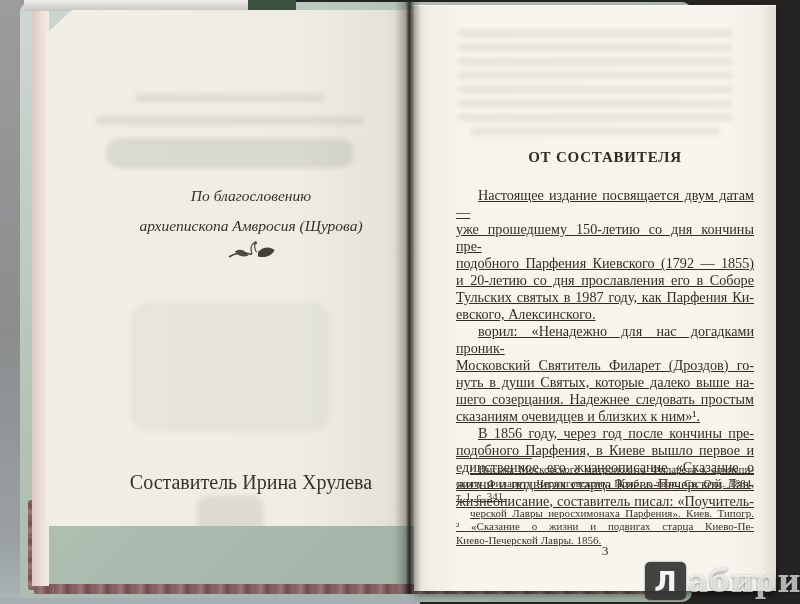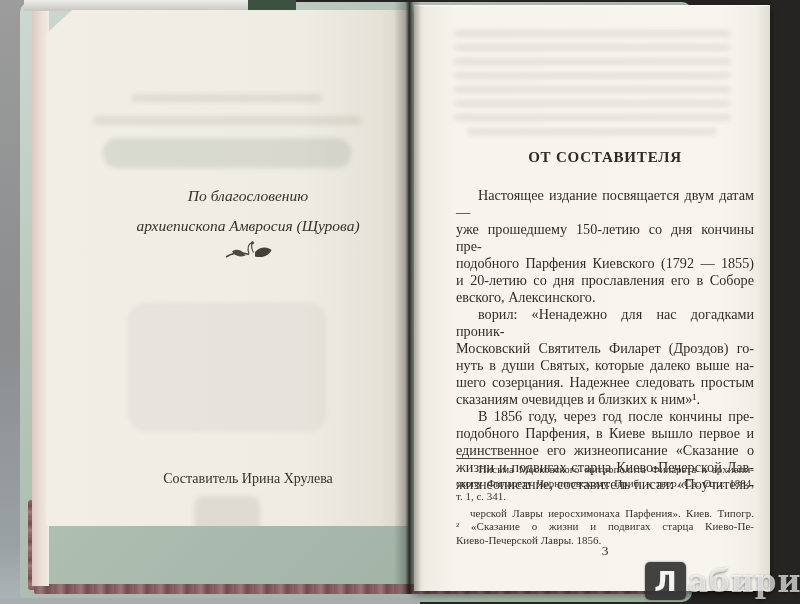--- a/index.html
+++ b/index.html
@@ -18,46 +18,46 @@
   .cover-green{position:absolute;left:20px;top:2px;width:672px;height:600px;border-radius:10px;
     background:linear-gradient(135deg,#cdd8d2,#b2c2b5 35%,#a3b6a9 70%,#9db19e);}
   .maroon-bottom{position:absolute;left:34px;top:584px;width:622px;height:10px;border-radius:2px;opacity:.92;
     background:repeating-linear-gradient(90deg,#7c4f55 0px,#9b7276 7px,#6d4147 13px,#8d5f64 20px);}
   .maroon-left{position:absolute;left:28px;top:500px;width:10px;height:90px;border-radius:3px;opacity:.9;
     background:repeating-linear-gradient(0deg,#7c4f55 0px,#9b7276 6px,#6d4147 12px,#8d5f64 18px);}
   .page-edge-pink{position:absolute;left:32px;top:8px;width:17px;height:578px;
     background:linear-gradient(to right,#dcc8c3,#ecdfd6 55%,#f2ebe2);}
 
   
-  .page{position:absolute;color:#332c25;}
+  .page{position:absolute;color:#332c25;padding-left:6px;}
   .page-left{left:46px;top:10px;width:362px;height:516px;
     background:linear-gradient(to right,#f1eee6 0%,#efece4 70%,#e6e2d8 92%,#d9d4c9 100%);
     clip-path:polygon(26px 0,100% 0,100% 100%,0 100%,0 24px);}
   .page-right{left:414px;top:5px;width:356px;height:585px;border-top:1px solid #fbfaf5;
     background:linear-gradient(to right,#d9d4c9 0%,#eeebe2 3%,#f6f4ed 12%,#f7f5ee 86%,#f0eee6 96%,#e1ddd3 100%);
     box-shadow:0 4px 7px rgba(0,0,0,.45);}
   .gutter-shadow{position:absolute;left:394px;top:2px;width:27px;height:592px;z-index:6;
     background:linear-gradient(to right,rgba(40,36,32,0) 0%,rgba(40,36,32,.30) 42%,rgba(22,20,18,.85) 57%,rgba(40,36,32,.30) 72%,rgba(40,36,32,0) 100%);}
 
   
   .ghost{position:absolute;left:0;right:0;margin:0 auto;background:rgba(130,128,112,.16);
     filter:blur(2.5px);border-radius:4px;}
   .ghost.greenish{background:rgba(110,130,110,.18);}
 
   
   .blessing{position:absolute;left:42px;right:0;top:171px;text-align:center;font-style:italic;
     font-size:15.5px;line-height:30px;color:#373129;}
   .ornament-wrap{position:absolute;left:42px;right:0;top:230px;text-align:center;opacity:.88;}
-  .compiler{position:absolute;left:42px;right:0;top:461px;text-align:center;font-size:14px;color:#373129;}
+  .compiler{position:absolute;left:42px;right:0;top:461px;text-align:center;font-size:20px;color:#373129;}
 
   
   .rp-col{left:42px;width:298px;position:absolute;}
   .heading{top:143px;text-align:center;font-size:15px;font-weight:bold;letter-spacing:.8px;color:#302a23;}
   .body-block{top:181px;font-size:14.2px;line-height:17px;}
-  .jline{text-align:justify;text-align-last:justify;}
+  .jline{text-align:justify;text-align-last:justify;text-decoration:underline;}
   .para .jline:first-child{text-indent:22px;}
   .para .jline:last-child{text-align-last:left;}
   .para.cont .jline:last-child{text-align-last:justify;}
   .fn-rule{top:452px;width:76px;border-top:1px solid #4c443b;}
   .fn-block{top:457px;font-size:11px;line-height:13.6px;color:#3a332b;}
   .fn{margin-bottom:3px;}
   .fn .jline:first-child{text-indent:14px;}
   .fn .jline:last-child{text-align-last:left;}
   .page-num{top:537px;text-align:center;font-size:13.5px;color:#332c25;}
 
@@ -122,20 +122,21 @@
     <div class="ghost" style="top:122px;width:250px;height:7px;"></div>
 
     <div class="rp-col heading">ОТ СОСТАВИТЕЛЯ</div>
 
     <div class="rp-col body-block">
       <div class="para">
           <div class="jline">Настоящее издание посвящается двум датам —</div>
           <div class="jline">уже прошедшему 150-летию со дня кончины пре-</div>
           <div class="jline">подобного Парфения Киевского (1792 — 1855)</div>
           <div class="jline">и 20-летию со дня прославления его в Соборе</div>
+          <div class="jline">Тульских святых в 1987 году, как Парфения Ки-</div>
           <div class="jline">евского, Алексинского.</div>
         </div>
       <div class="para">
           <div class="jline">ворил: «Ненадежно для нас догадками проник-</div>
           <div class="jline">Московский Святитель Филарет (Дроздов) го-</div>
           <div class="jline">нуть в души Святых, которые далеко выше на-</div>
           <div class="jline">шего созерцания. Надежнее следовать простым</div>
           <div class="jline">сказаниям очевидцев и близких к ним»¹.</div>
         </div>
       <div class="para cont">

